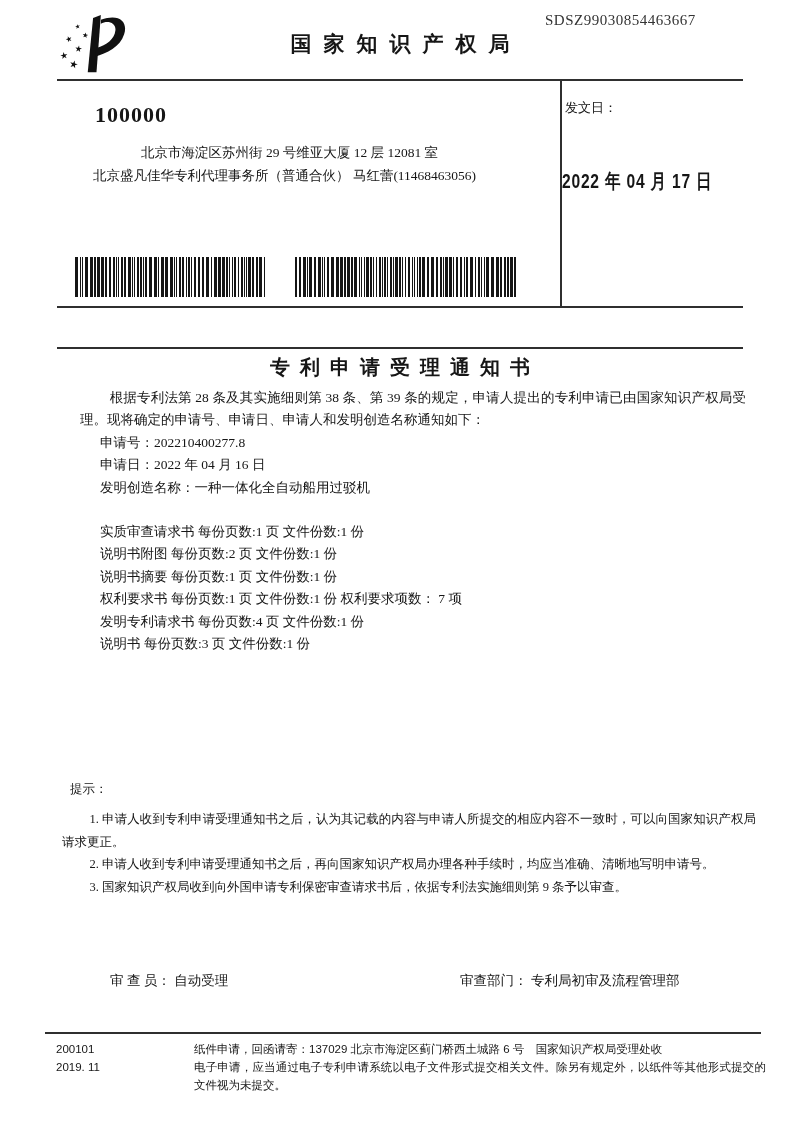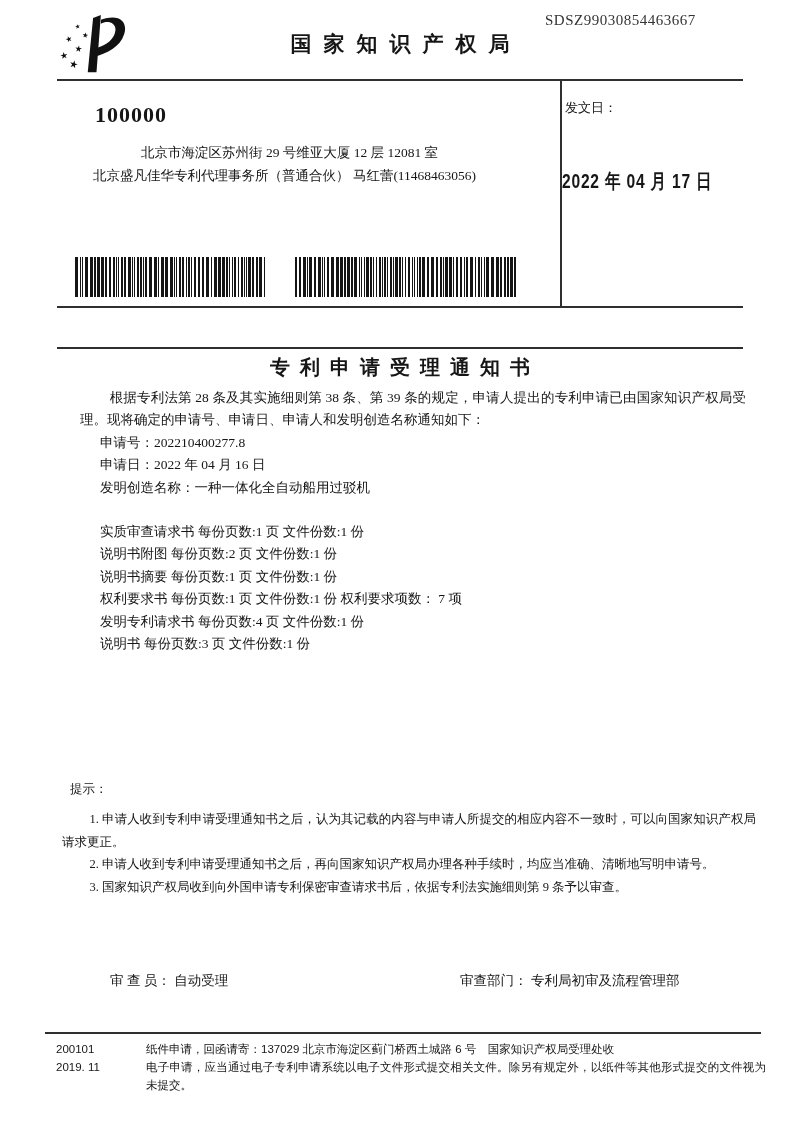--- a/index.html
+++ b/index.html
@@ -41,21 +41,21 @@
   .tips{position:absolute;left:62px;top:770px;width:694px;font-size:12.5px;line-height:22.4px;}
   .tips .tip-label{margin:8px;}
   .tips p.tip{margin:0;text-align:justify;text-indent:2.2em;}
 
   .signoff{position:absolute;left:80px;top:972px;width:666px;font-size:13.5px;}
   .signoff .examiner{position:absolute;left:30px;top:0;}
   .signoff .dept{position:absolute;left:340px;top:0;margin-left:40px;}
 
   .footer{position:absolute;left:56px;top:1040px;width:710px;
           font-family:"Liberation Sans","DejaVu Sans",sans-serif;font-size:11.5px;line-height:18px;}
-  .footer .frow{display:flex;align-items:flex-start;}
+  .footer .frow{display:flex;align-items:flex-start;gap:48px;}
   .footer .fcode{width:90px;flex:0 0 90px;}
   .footer .ftext{flex:1;text-align:justify;}
 </style>
 </head>
 <body>
 
 <div class="page">
 
   <svg class="logo" width="88" height="64" viewBox="0 0 90 66">
     <defs>

